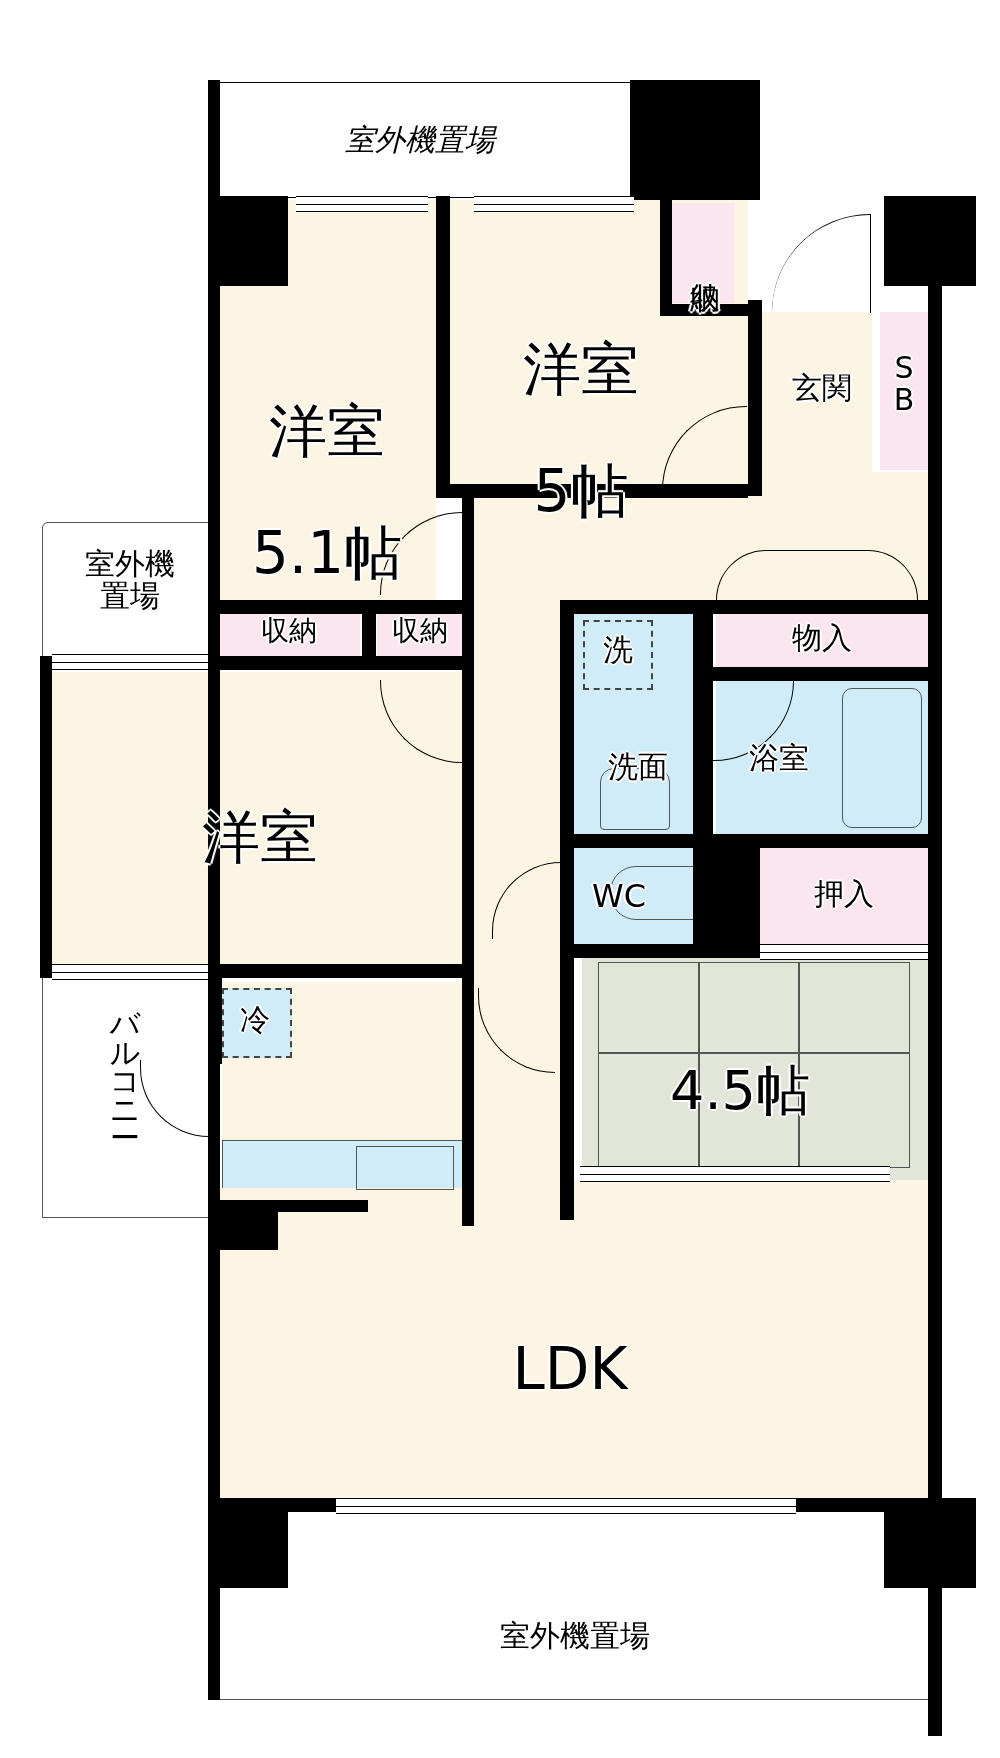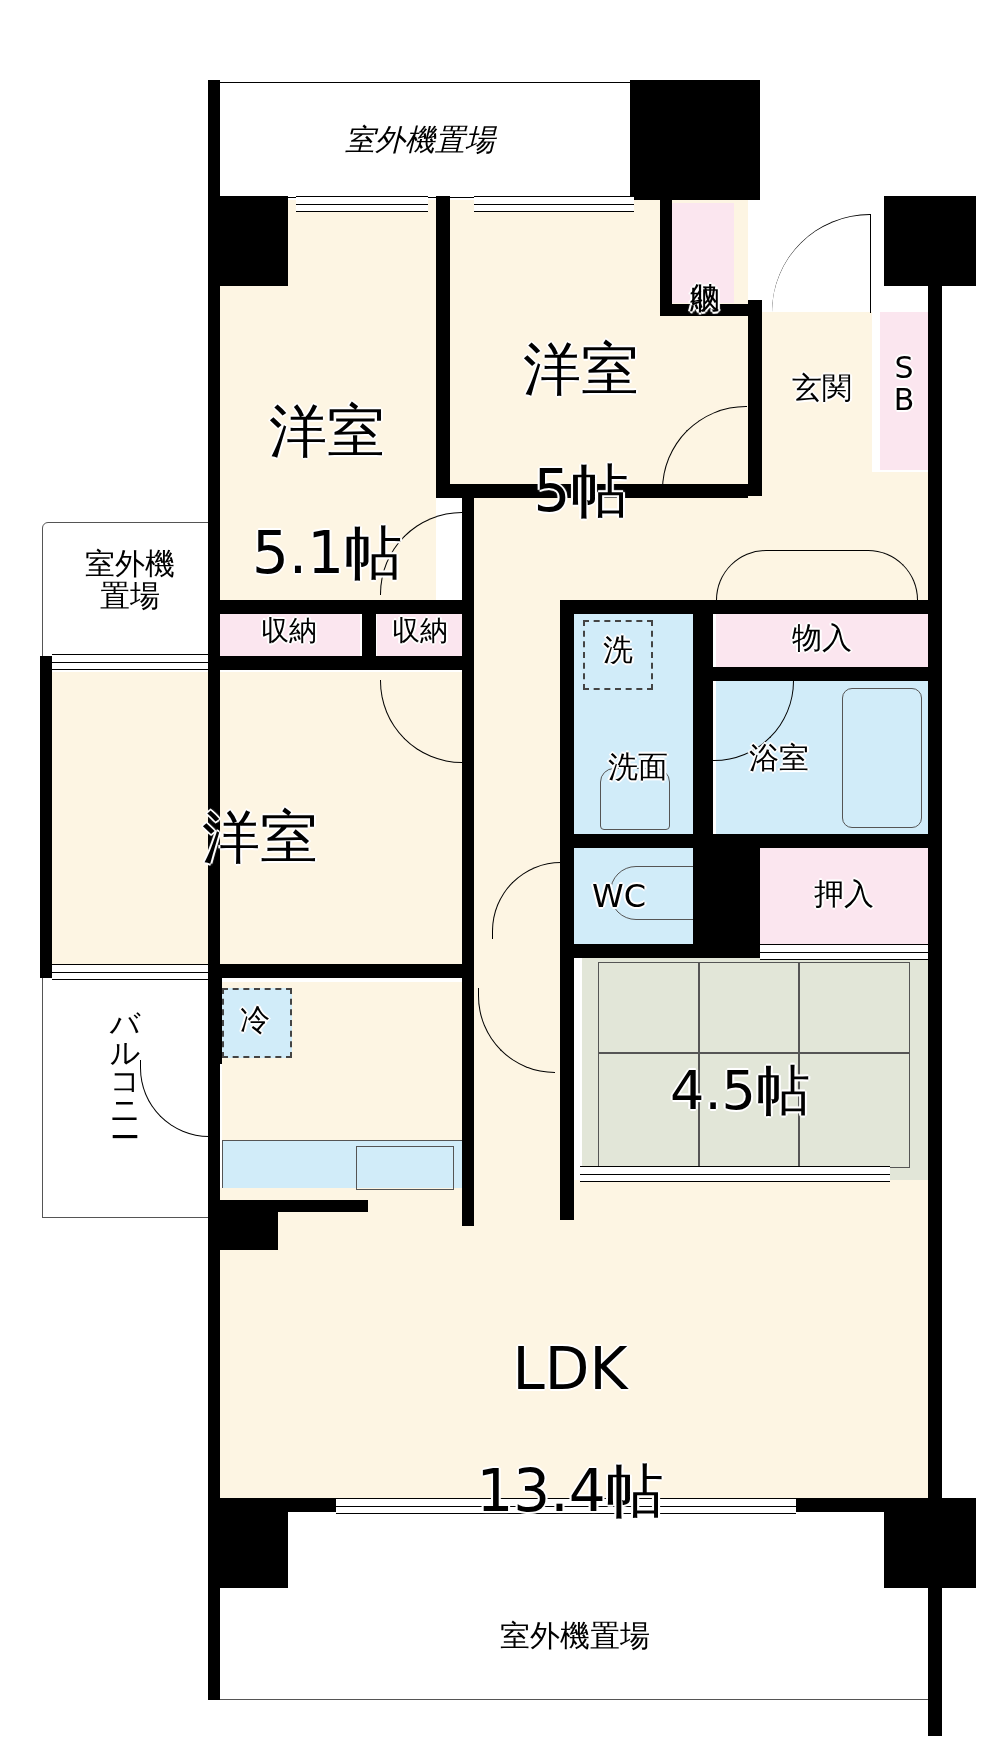--- a/index.html
+++ b/index.html
@@ -150,16 +150,15 @@
 コ
 ニ
 ー</div>
 
 <div class="lbl big" style="left:620px;top:1006px;width:240px;font-size:54px;">
   <div>4.5帖</div>
 </div>
 
 <div class="lbl big" style="left:440px;top:1278px;width:260px;">
   <div>LDK</div>
-  <div>13.4帖</div>
 </div>
 
 <div class="lbl sm" style="left:210px;top:1620px;width:730px;">室外機置場</div>
 
 </body></html>

